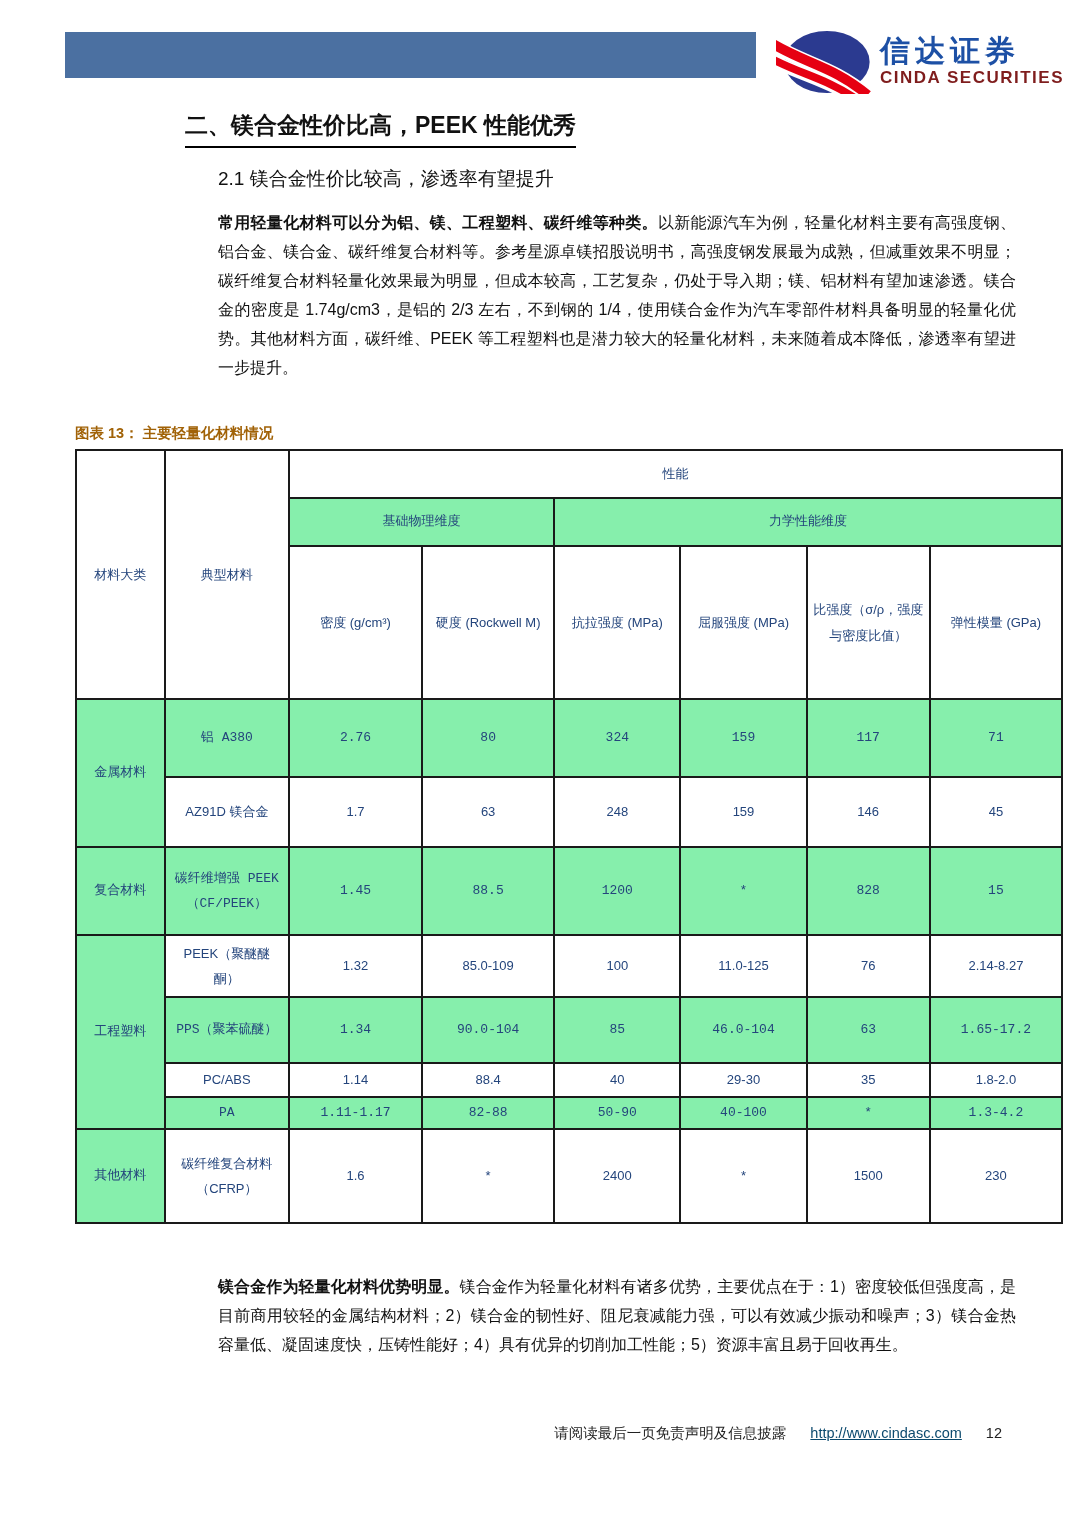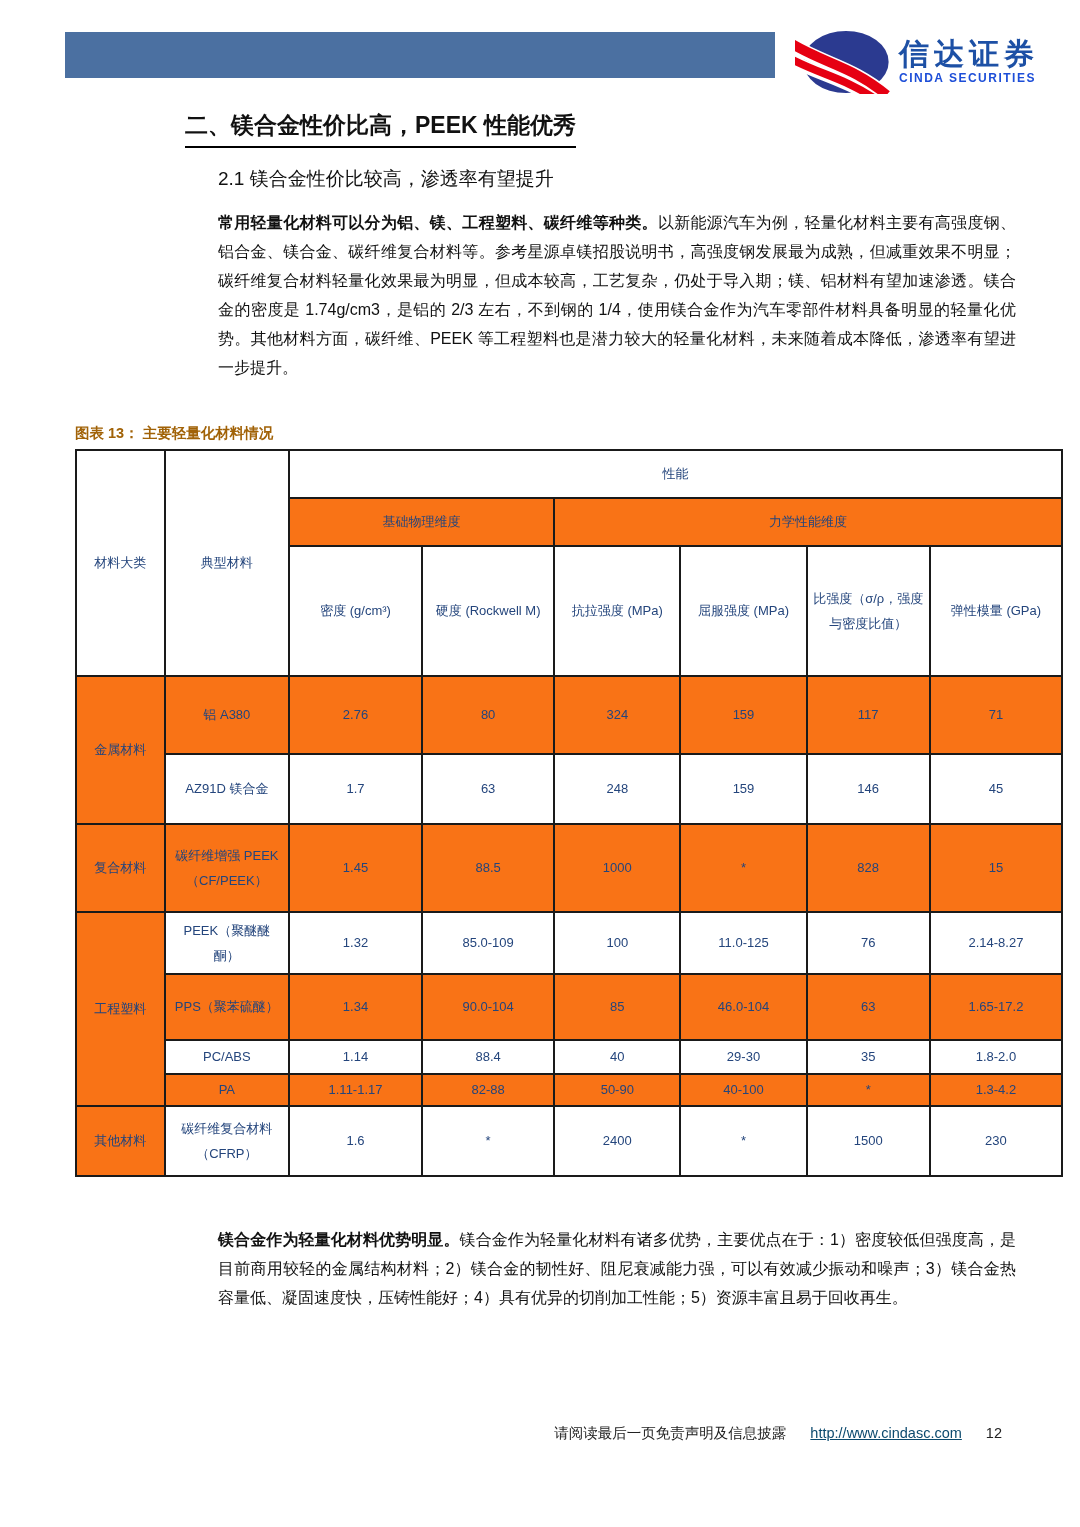--- a/index.html
+++ b/index.html
@@ -10,39 +10,39 @@
     background:#ffffff; overflow:hidden; color:#111;
   }
 
   
   .top-row { display:flex; align-items:flex-start; padding:28px 16px 0 65px; }
   .header-bar { width:710px; height:46px; background:#4b70a1; margin-top:4px; }
   .logo { margin-left:20px; display:flex; align-items:center; }
   .logo-mark { width:98px; height:66px; flex:0 0 auto; }
   .logo-text { margin-left:6px; line-height:1; }
   .logo-cn { font-size:30px; font-weight:bold; color:#1d50a5; letter-spacing:5px; white-space:nowrap; }
-  .logo-en { font-size:12px; font-weight:bold; color:#1d4ed8; letter-spacing:1.5px; margin-top:3px; white-space:nowrap; }
+  .logo-en { font-size:17px; font-weight:bold; color:#7f1d1d; letter-spacing:1.5px; margin-top:3px; white-space:nowrap; }
 
   
   .section-title { margin:16px 0 0 185px; font-size:23px; font-weight:bold; }
   .section-title span { display:inline-block; border-bottom:2.5px solid #000; padding-bottom:5px; }
   .subsection-title { margin:18px 0 0 218px; font-size:19px; font-weight:400; }
   .para { margin:16px 0 0 218px; width:798px; font-size:16px; line-height:29px; text-align:justify; color:#111; }
   .para .lead { font-weight:bold; }
   .para-advantages { margin-top:48px; }
 
   
   .figure-caption { margin:42px 0 0 75px; font-size:14.5px; font-weight:bold; color:#a16207; }
   table.materials { margin:6px 0 0 75px; width:988px; border-collapse:collapse; table-layout:fixed; }
   table.materials th, table.materials td {
     border:2px solid #1a1a1a; text-align:center; vertical-align:middle;
     font-size:13px; color:#24457c; padding:2px 5px; line-height:1.95; font-weight:normal;
     word-break:break-word;
   }
-  .fill { background:#f97316; }
+  .fill { background:#86efac;font-family:Liberation Mono, monospace; }
   .bold-head { font-weight:bold; }
   .source-note { margin:12px 0 0 75px; font-size:13.5px; font-style:italic; color:#333; }
 
   
   .footer { position:absolute; top:1424px; right:78px; font-size:14.5px; color:#222;
             display:flex; align-items:baseline; gap:24px; white-space:nowrap; }
   .footer a { color:#0c4a6e; }
 </style>
 </head>
 <body>
@@ -89,21 +89,21 @@
     <thead>
       <tr style="height:48px">
         <th rowspan="3" class="bold-head">材料大类</th>
         <th rowspan="3" class="bold-head">典型材料</th>
         <th colspan="6" class="bold-head">性能</th>
       </tr>
       <tr style="height:48px">
         <th colspan="2" class="fill">基础物理维度</th>
         <th colspan="4" class="fill">力学性能维度</th>
       </tr>
-      <tr style="height:130px">
+      <tr style="height:153px">
         <th>密度 (g/cm³)</th>
         <th>硬度 (Rockwell M)</th>
         <th>抗拉强度 (MPa)</th>
         <th>屈服强度 (MPa)</th>
         <th>比强度（σ/ρ，强度与密度比值）</th>
         <th>弹性模量 (GPa)</th>
       </tr>
     </thead>
     <tbody>
       <tr style="height:78px">
@@ -123,21 +123,21 @@
         <td>248</td>
         <td>159</td>
         <td>146</td>
         <td>45</td>
       </tr>
       <tr style="height:88px">
         <td class="fill">复合材料</td>
         <td class="fill">碳纤维增强 PEEK（CF/PEEK）</td>
         <td class="fill">1.45</td>
         <td class="fill">88.5</td>
-        <td class="fill">1000</td>
+        <td class="fill">1200</td>
         <td class="fill">*</td>
         <td class="fill">828</td>
         <td class="fill">15</td>
       </tr>
       <tr style="height:62px">
         <td rowspan="4" class="fill">工程塑料</td>
         <td>PEEK（聚醚醚酮）</td>
         <td>1.32</td>
         <td>85.0-109</td>
         <td>100</td>
@@ -165,21 +165,21 @@
       </tr>
       <tr style="height:32px">
         <td class="fill">PA</td>
         <td class="fill">1.11-1.17</td>
         <td class="fill">82-88</td>
         <td class="fill">50-90</td>
         <td class="fill">40-100</td>
         <td class="fill">*</td>
         <td class="fill">1.3-4.2</td>
       </tr>
-      <tr style="height:70px">
+      <tr style="height:94px">
         <td class="fill">其他材料</td>
         <td>碳纤维复合材料（CFRP）</td>
         <td>1.6</td>
         <td>*</td>
         <td>2400</td>
         <td>*</td>
         <td>1500</td>
         <td>230</td>
       </tr>
     </tbody>

